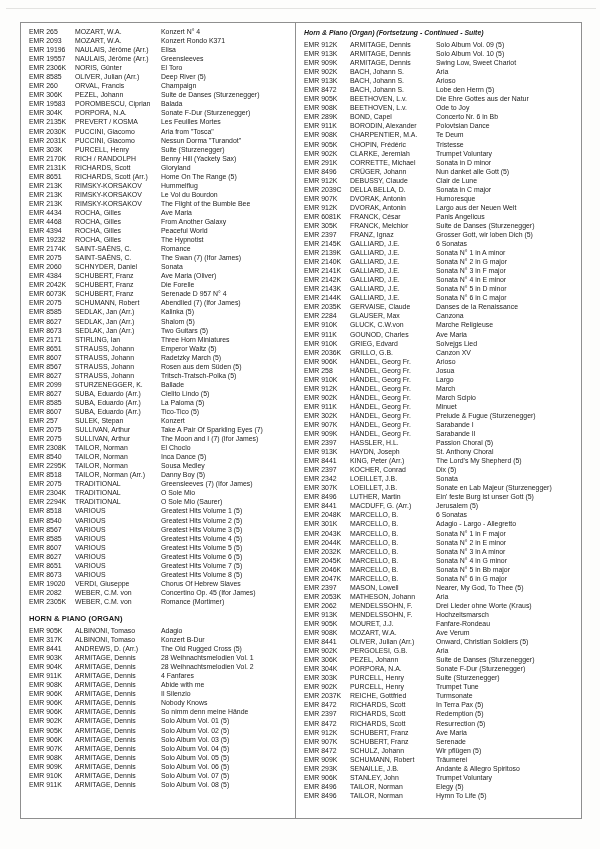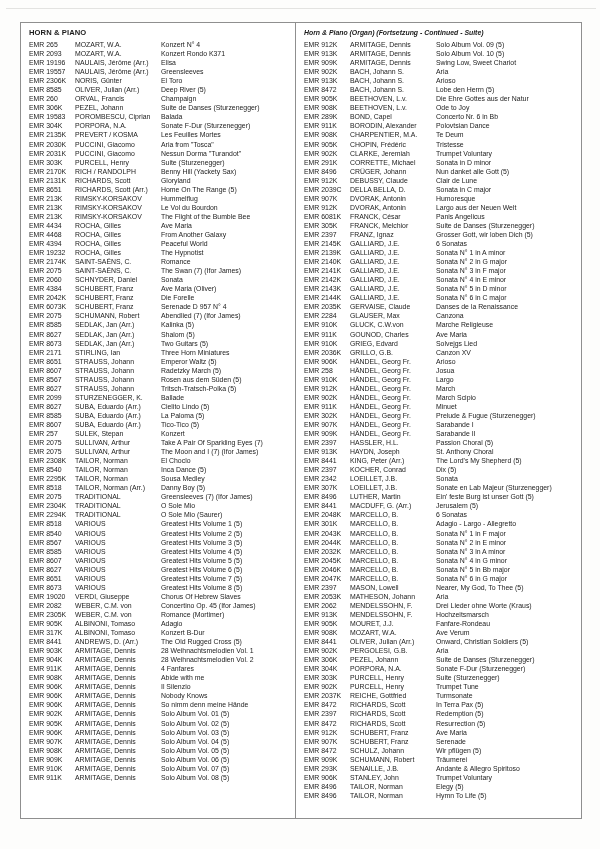--- a/index.html
+++ b/index.html
@@ -28,21 +28,20 @@
   .c1{width:86px;flex:none;overflow:hidden;}
   .c2{flex:1;overflow:hidden;}
 </style>
 </head>
 <body>
 
 <div class="edge-line"></div>
 
 <div class="catalog-box">
   <div class="col col-left">
-      <div class="section-header">HORN &amp; PIANO</div>
       <div class="row">
         <span class="c0">EMR 265</span>
         <span class="c1">MOZART, W.A.</span>
         <span class="c2">Konzert N° 4</span>
       </div>
       <div class="row">
         <span class="c0">EMR 2093</span>
         <span class="c1">MOZART, W.A.</span>
         <span class="c2">Konzert Rondo K371</span>
       </div>
@@ -349,20 +348,21 @@
       <div class="row">
         <span class="c0">EMR 2082</span>
         <span class="c1">WEBER, C.M. von</span>
         <span class="c2">Concertino Op. 45 (Ifor James)</span>
       </div>
       <div class="row">
         <span class="c0">EMR 2305K</span>
         <span class="c1">WEBER, C.M. von</span>
         <span class="c2">Romance (Mortimer)</span>
       </div>
+      <div class="section-header gap-before">HORN &amp; PIANO (ORGAN)</div>
       <div class="row">
         <span class="c0">EMR 905K</span>
         <span class="c1">ALBINONI, Tomaso</span>
         <span class="c2">Adagio</span>
       </div>
       <div class="row">
         <span class="c0">EMR 317K</span>
         <span class="c1">ALBINONI, Tomaso</span>
         <span class="c2">Konzert B-Dur</span>
       </div>

